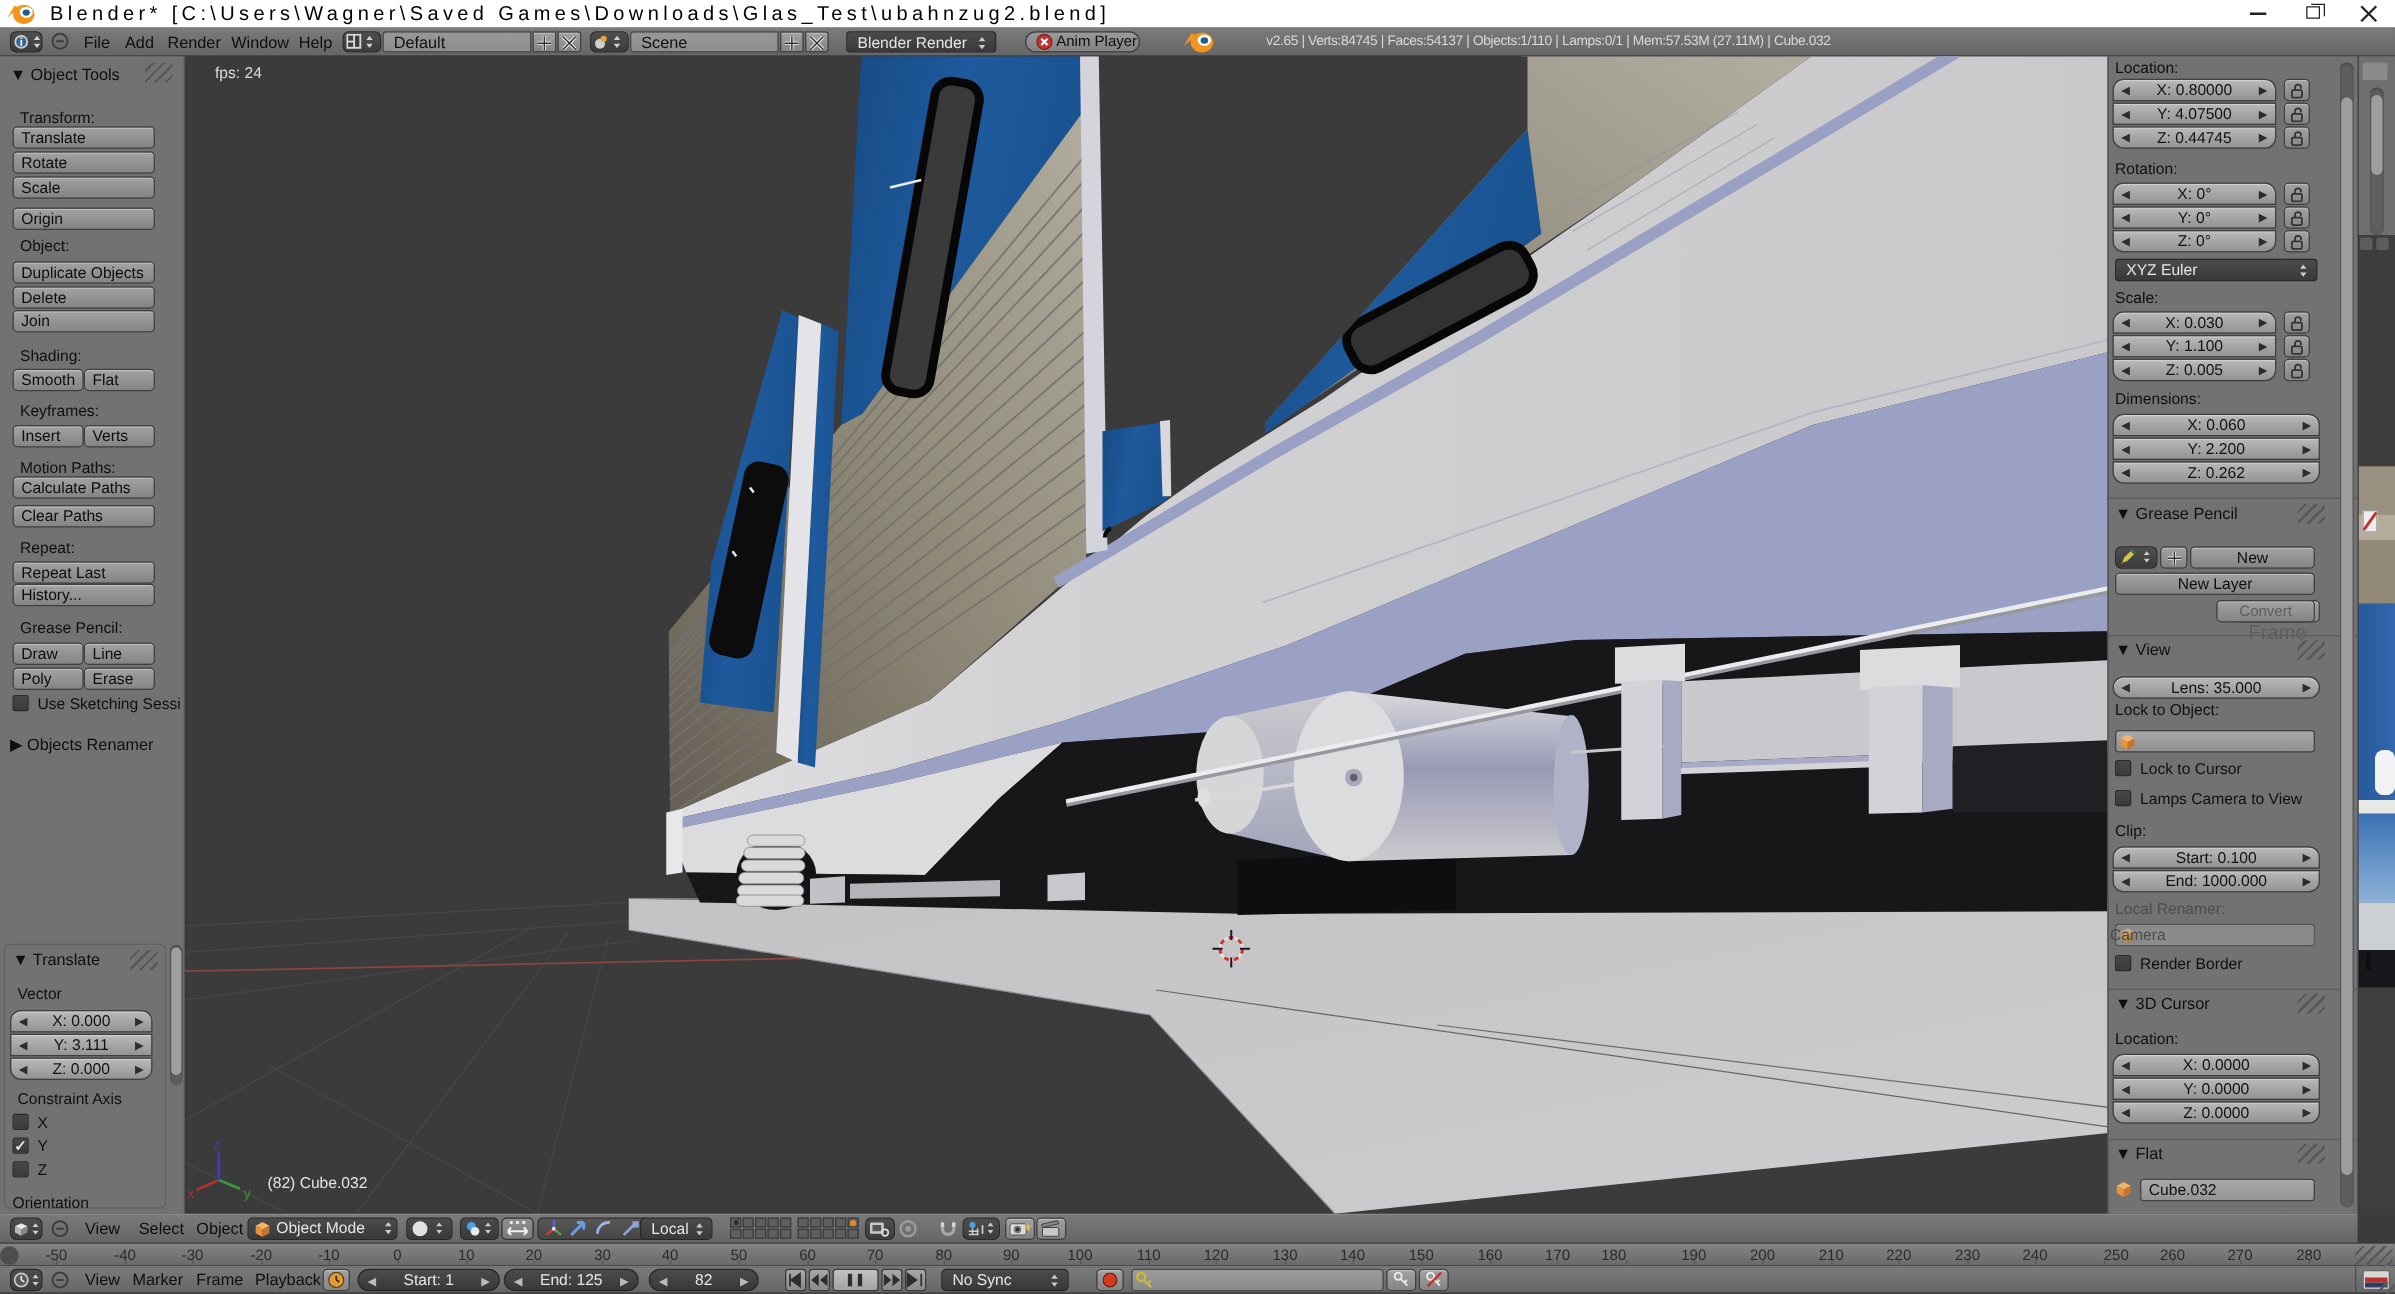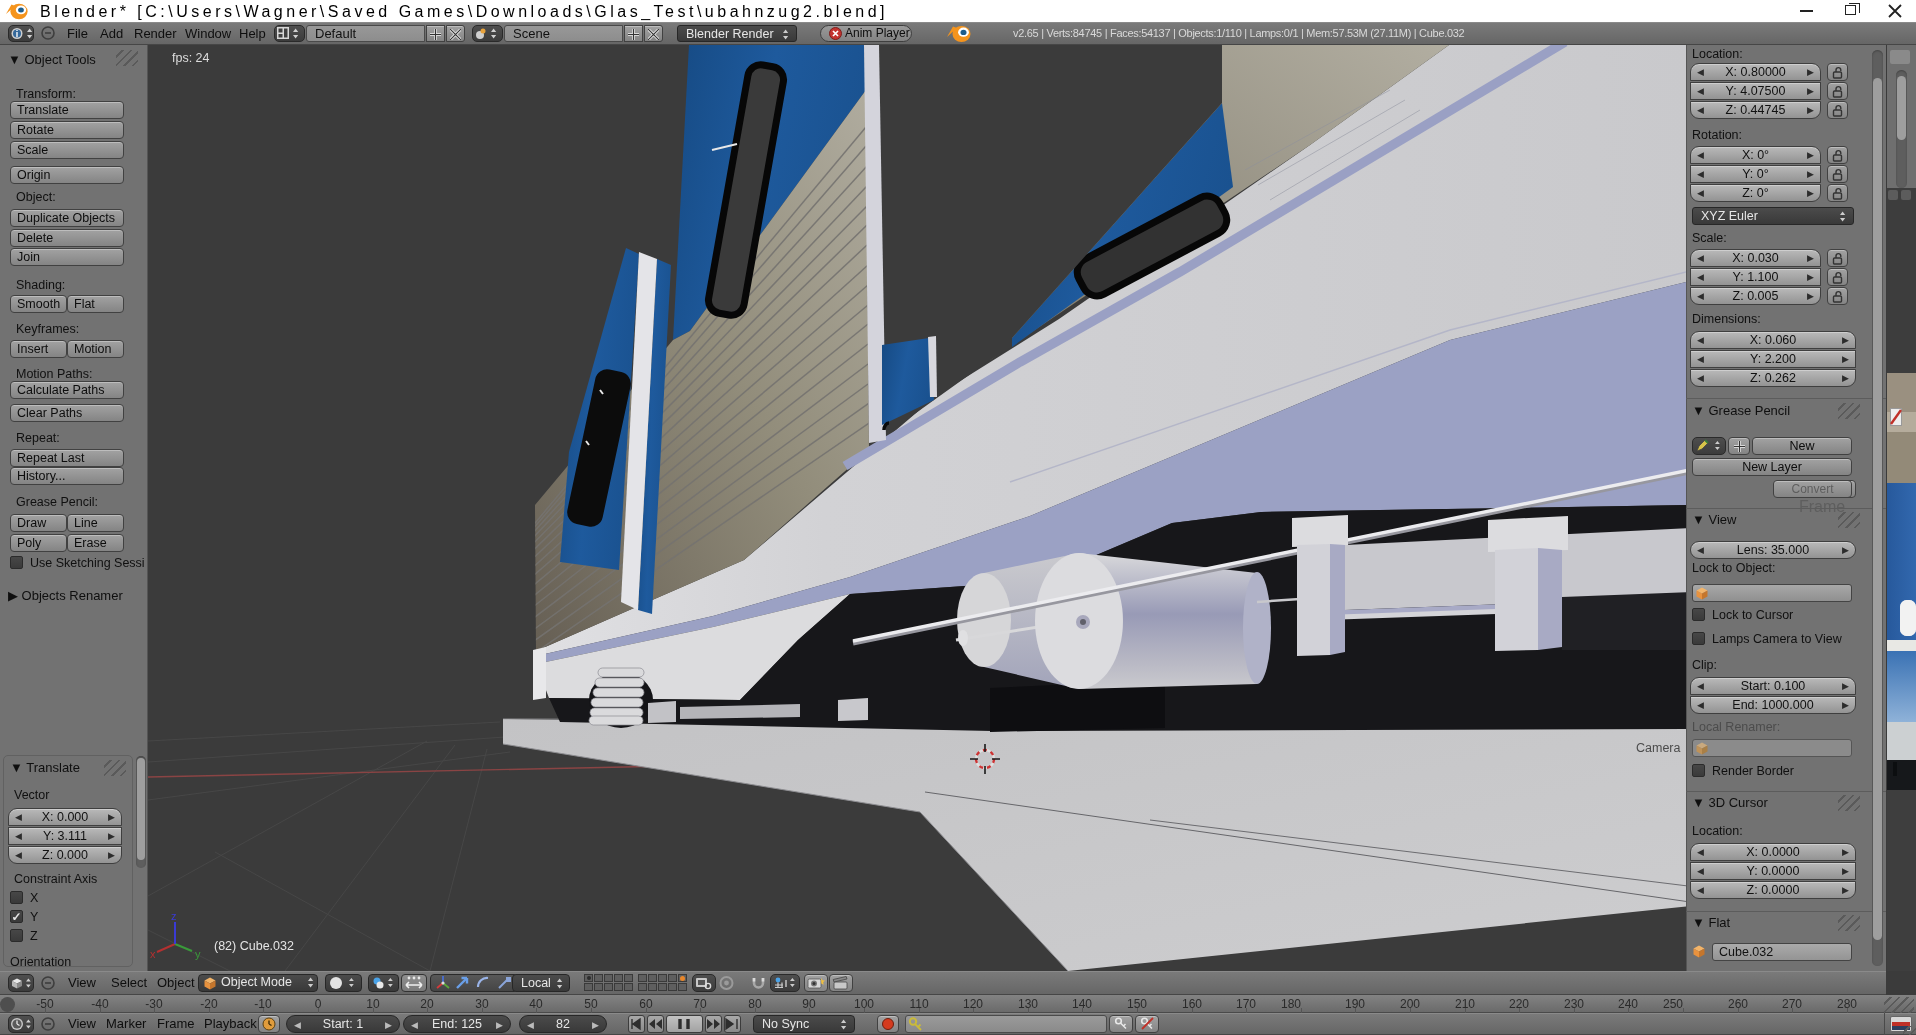--- a/index.html
+++ b/index.html
@@ -116,21 +116,21 @@
 <div class="abs btn" style="left:10px;top:166px;width:114px;height:18px">Origin</div>
 <div class="abs lbl" style="left:16px;top:190px">Object:</div>
 <div class="abs btn" style="left:10px;top:209px;width:114px;height:18px">Duplicate Objects</div>
 <div class="abs btn" style="left:10px;top:229px;width:114px;height:18px">Delete</div>
 <div class="abs btn" style="left:10px;top:248px;width:114px;height:18px">Join</div>
 <div class="abs lbl" style="left:16px;top:278px">Shading:</div>
 <div class="abs btn" style="left:10px;top:295px;width:57px;height:18px">Smooth</div>
 <div class="abs btn" style="left:67px;top:295px;width:57px;height:18px">Flat</div>
 <div class="abs lbl" style="left:16px;top:322px">Keyframes:</div>
 <div class="abs btn" style="left:10px;top:340px;width:57px;height:18px">Insert</div>
-<div class="abs btn" style="left:67px;top:340px;width:57px;height:18px">Motion</div>
+<div class="abs btn" style="left:67px;top:340px;width:57px;height:18px">Verts</div>
 <div class="abs lbl" style="left:16px;top:367px">Motion Paths:</div>
 <div class="abs btn" style="left:10px;top:381px;width:114px;height:18px">Calculate Paths</div>
 <div class="abs btn" style="left:10px;top:404px;width:114px;height:18px">Clear Paths</div>
 <div class="abs lbl" style="left:16px;top:431px">Repeat:</div>
 <div class="abs btn" style="left:10px;top:449px;width:114px;height:18px">Repeat Last</div>
 <div class="abs btn" style="left:10px;top:467px;width:114px;height:18px">History...</div>
 <div class="abs lbl" style="left:16px;top:495px">Grease Pencil:</div>
 <div class="abs btn" style="left:10px;top:514px;width:57px;height:18px">Draw</div>
 <div class="abs btn" style="left:67px;top:514px;width:57px;height:18px">Line</div>
 <div class="abs btn" style="left:10px;top:534px;width:57px;height:18px">Poly</div>
@@ -428,21 +428,21 @@
 <div class="abs lbl" style="left:1692px;top:658px">Clip:</div>
 <div class="abs num grpt" style="left:1690px;top:677px;width:166px;height:18px">Start: 0.100<span class="abs arr" style="left:6px;top:0">◀</span><span class="abs arr" style="right:6px;top:0">▶</span></div>
 <div class="abs num grpb" style="left:1690px;top:696px;width:166px;height:18px">End: 1000.000<span class="abs arr" style="left:6px;top:0">◀</span><span class="abs arr" style="right:6px;top:0">▶</span></div>
 <div class="abs dlbl" style="left:1692px;top:720px">Local Renamer:</div>
 <div class="abs" style="left:1692px;top:739px;width:160px;height:18px;background:#8b8b8b;border:1px solid #555;border-radius:3px"></div>
 <svg class="abs" style="left:1695px;top:741px" width="14" height="15">
     <polygon points="7,1.5 12.5,4.5 7,7.5 1.5,4.5" fill="#c9a97e"></polygon>
     <polygon points="1.5,4.5 7,7.5 7,13.5 1.5,10.5" fill="#bf9258"></polygon>
     <polygon points="7,7.5 12.5,4.5 12.5,10.5 7,13.5" fill="#a97f46"></polygon>
   </svg>
-<div class="abs dlbl" style="left:1636px;top:741px">Camera</div>
+<div class="abs dlbl" style="left:1688px;top:741px">Camera</div>
 <div class="abs cb" style="left:1692px;top:764px"></div>
 <div class="abs lbl" style="left:1712px;top:764px">Render Border</div>
 <div class="abs sep" style="left:1686px;top:791px;width:200px"></div>
 <div class="abs hdr" style="left:1692px;top:795px">▼ 3D Cursor</div>
 <div class="abs grip" style="left:1838px;top:795px"></div>
 <div class="abs lbl" style="left:1692px;top:824px">Location:</div>
 <div class="abs num grpt" style="left:1690px;top:843px;width:166px;height:18px">X: 0.0000<span class="abs arr" style="left:6px;top:0">◀</span><span class="abs arr" style="right:6px;top:0">▶</span></div>
 <div class="abs num grp" style="left:1690px;top:862px;width:166px;height:18px">Y: 0.0000<span class="abs arr" style="left:6px;top:0">◀</span><span class="abs arr" style="right:6px;top:0">▶</span></div>
 <div class="abs num grpb" style="left:1690px;top:881px;width:166px;height:18px">Z: 0.0000<span class="abs arr" style="left:6px;top:0">◀</span><span class="abs arr" style="right:6px;top:0">▶</span></div>
 <div class="abs sep" style="left:1686px;top:911px;width:200px"></div>
@@ -658,21 +658,21 @@
 <div class="abs" style="left:1390px;top:997px;width:40px;text-align:center;font-size:12px;color:#2a2a2a">200</div>
 <div class="abs" style="left:1410px;top:1008px;width:1px;height:5px;background:#555"></div>
 <div class="abs" style="left:1445px;top:997px;width:40px;text-align:center;font-size:12px;color:#2a2a2a">210</div>
 <div class="abs" style="left:1465px;top:1008px;width:1px;height:5px;background:#555"></div>
 <div class="abs" style="left:1499px;top:997px;width:40px;text-align:center;font-size:12px;color:#2a2a2a">220</div>
 <div class="abs" style="left:1519px;top:1008px;width:1px;height:5px;background:#555"></div>
 <div class="abs" style="left:1554px;top:997px;width:40px;text-align:center;font-size:12px;color:#2a2a2a">230</div>
 <div class="abs" style="left:1574px;top:1008px;width:1px;height:5px;background:#555"></div>
 <div class="abs" style="left:1608px;top:997px;width:40px;text-align:center;font-size:12px;color:#2a2a2a">240</div>
 <div class="abs" style="left:1628px;top:1008px;width:1px;height:5px;background:#555"></div>
-<div class="abs" style="left:1663px;top:997px;width:40px;text-align:left;font-size:12px;color:#2a2a2a">250</div>
+<div class="abs" style="left:1663px;top:997px;width:40px;text-align:right;font-size:12px;color:#2a2a2a">250</div>
 <div class="abs" style="left:1683px;top:1008px;width:1px;height:5px;background:#555"></div>
 <div class="abs" style="left:1718px;top:997px;width:40px;text-align:center;font-size:12px;color:#2a2a2a">260</div>
 <div class="abs" style="left:1738px;top:1008px;width:1px;height:5px;background:#555"></div>
 <div class="abs" style="left:1772px;top:997px;width:40px;text-align:center;font-size:12px;color:#2a2a2a">270</div>
 <div class="abs" style="left:1792px;top:1008px;width:1px;height:5px;background:#555"></div>
 <div class="abs" style="left:1827px;top:997px;width:40px;text-align:center;font-size:12px;color:#2a2a2a">280</div>
 <div class="abs" style="left:1847px;top:1008px;width:1px;height:5px;background:#555"></div>
 <div class="abs" style="left:0px;top:997px;width:15px;height:15px;background:#4e4e4e;border-radius:8px"></div>
 <div class="abs grip" style="left:1884px;top:997px;width:30px"></div>
 <div class="abs bar" style="left:0;top:1013px;width:1916px;height:22px"></div>

